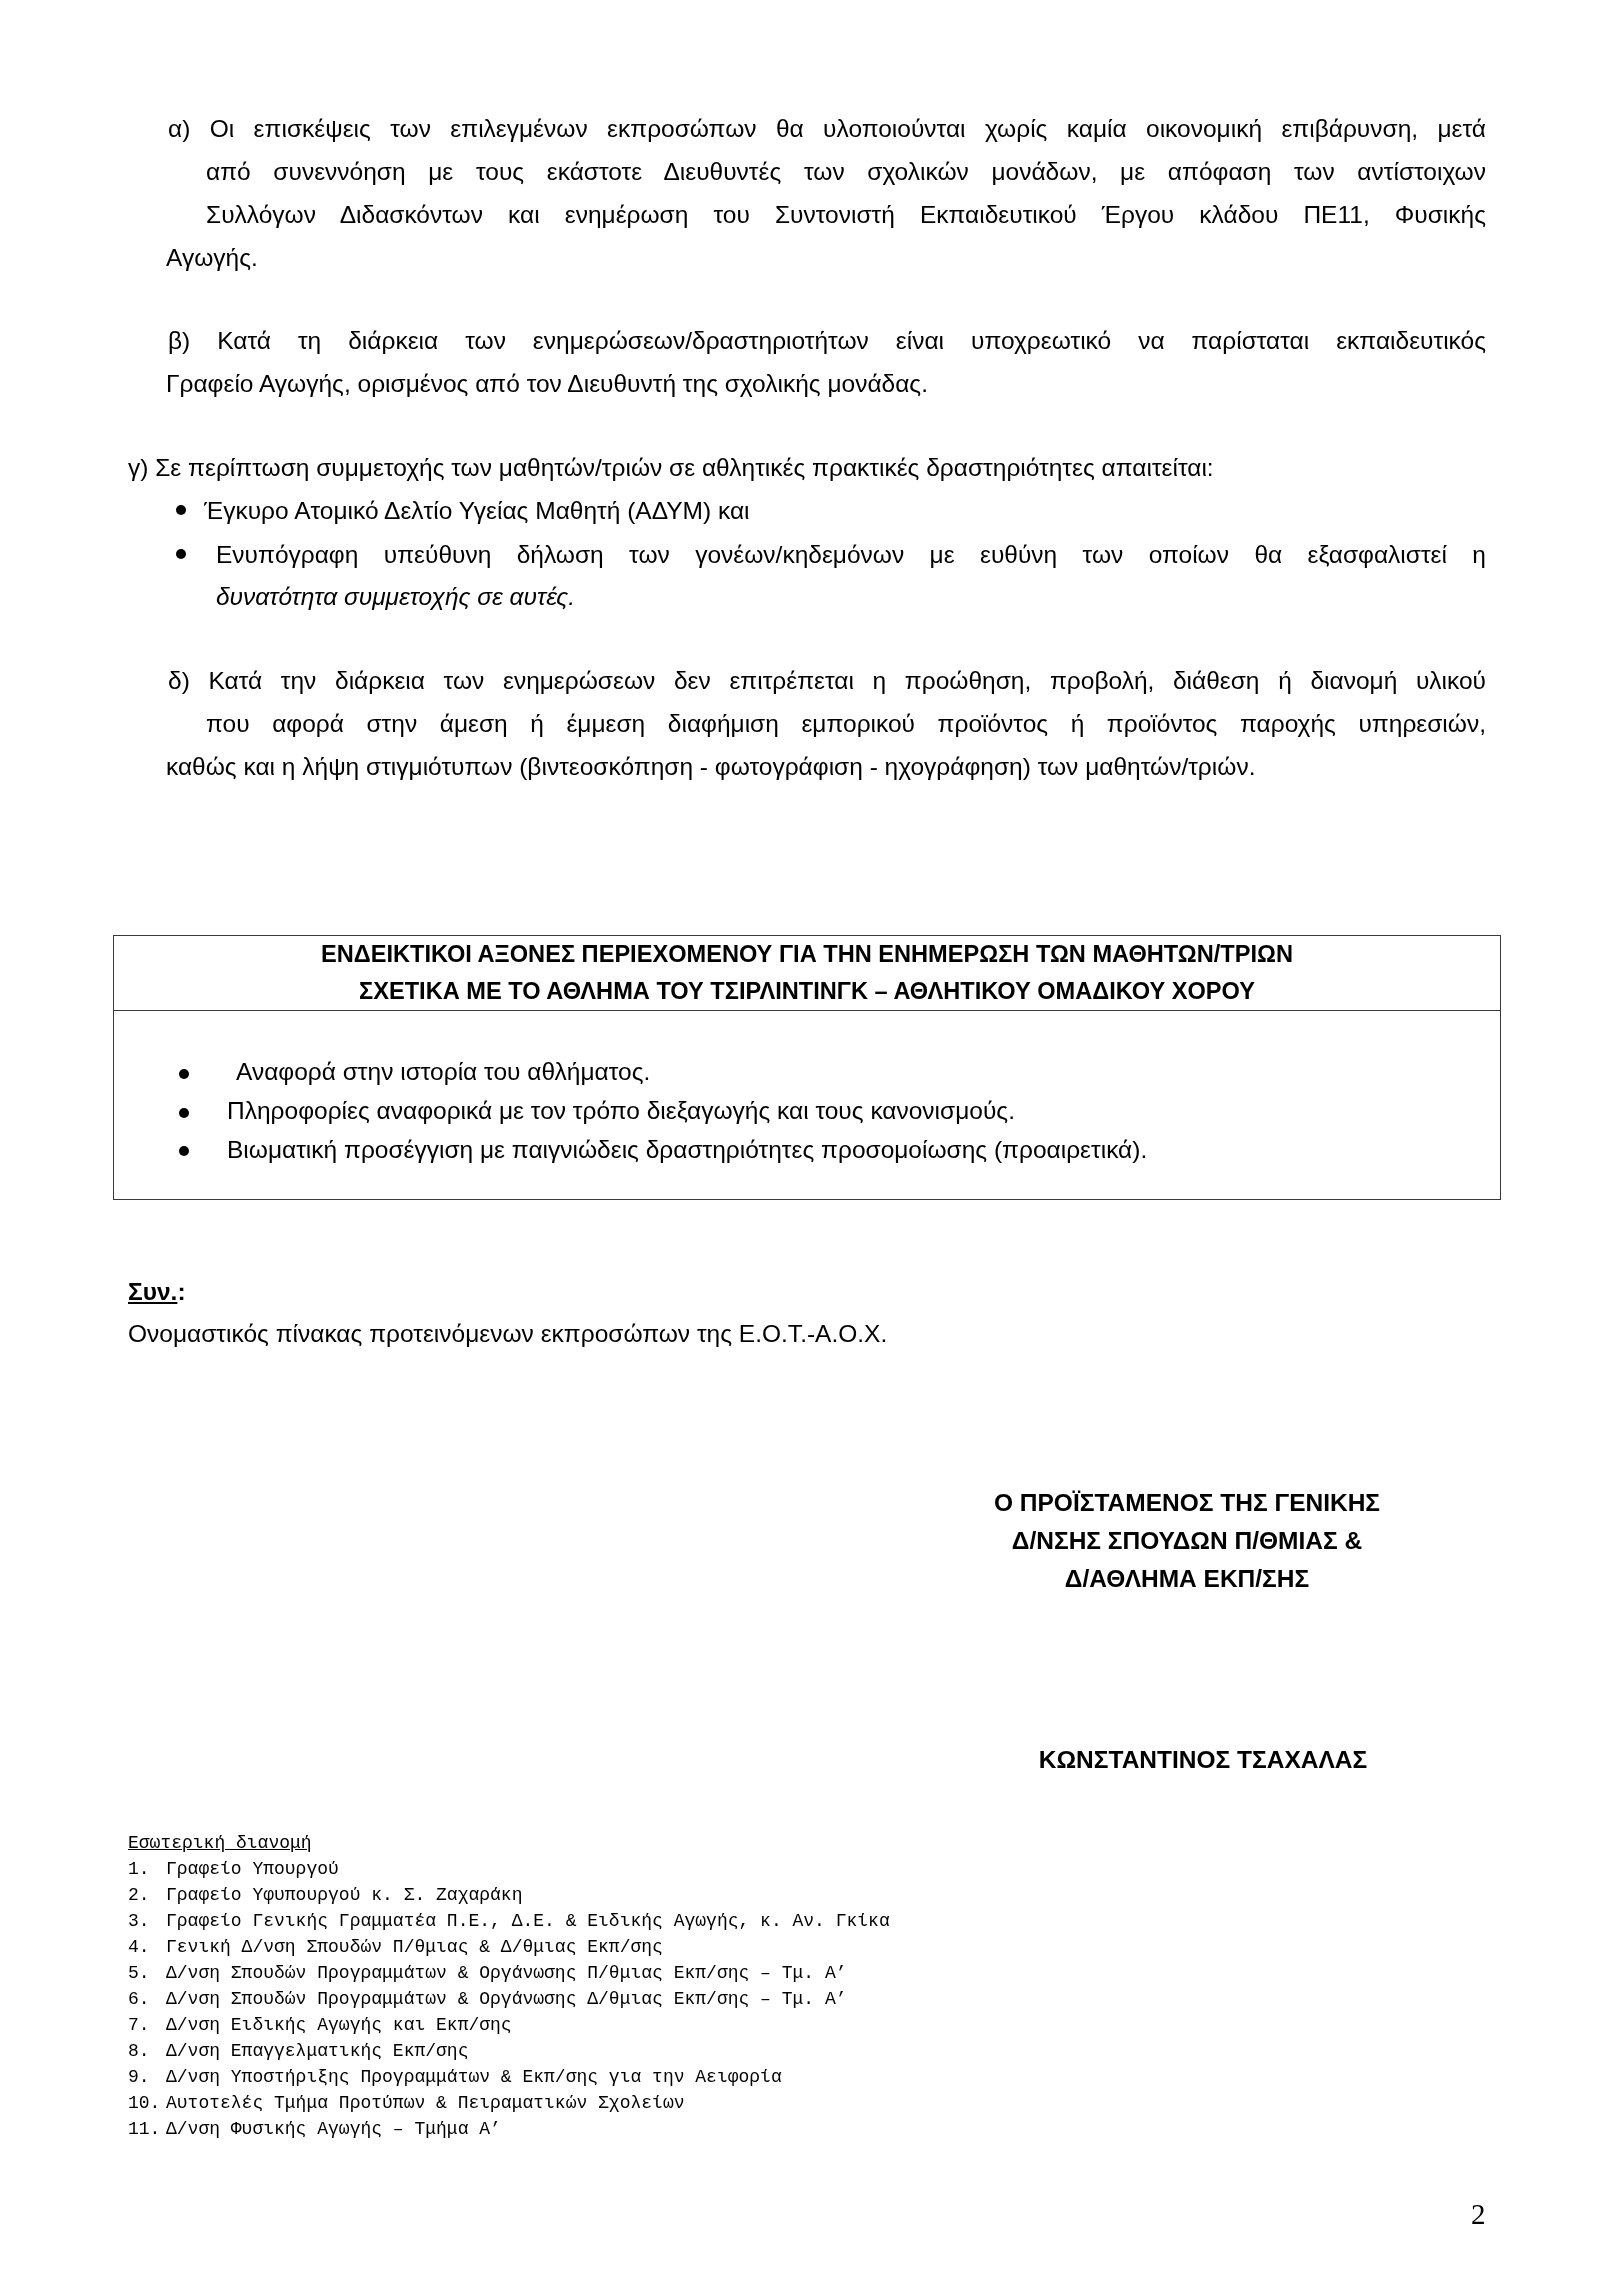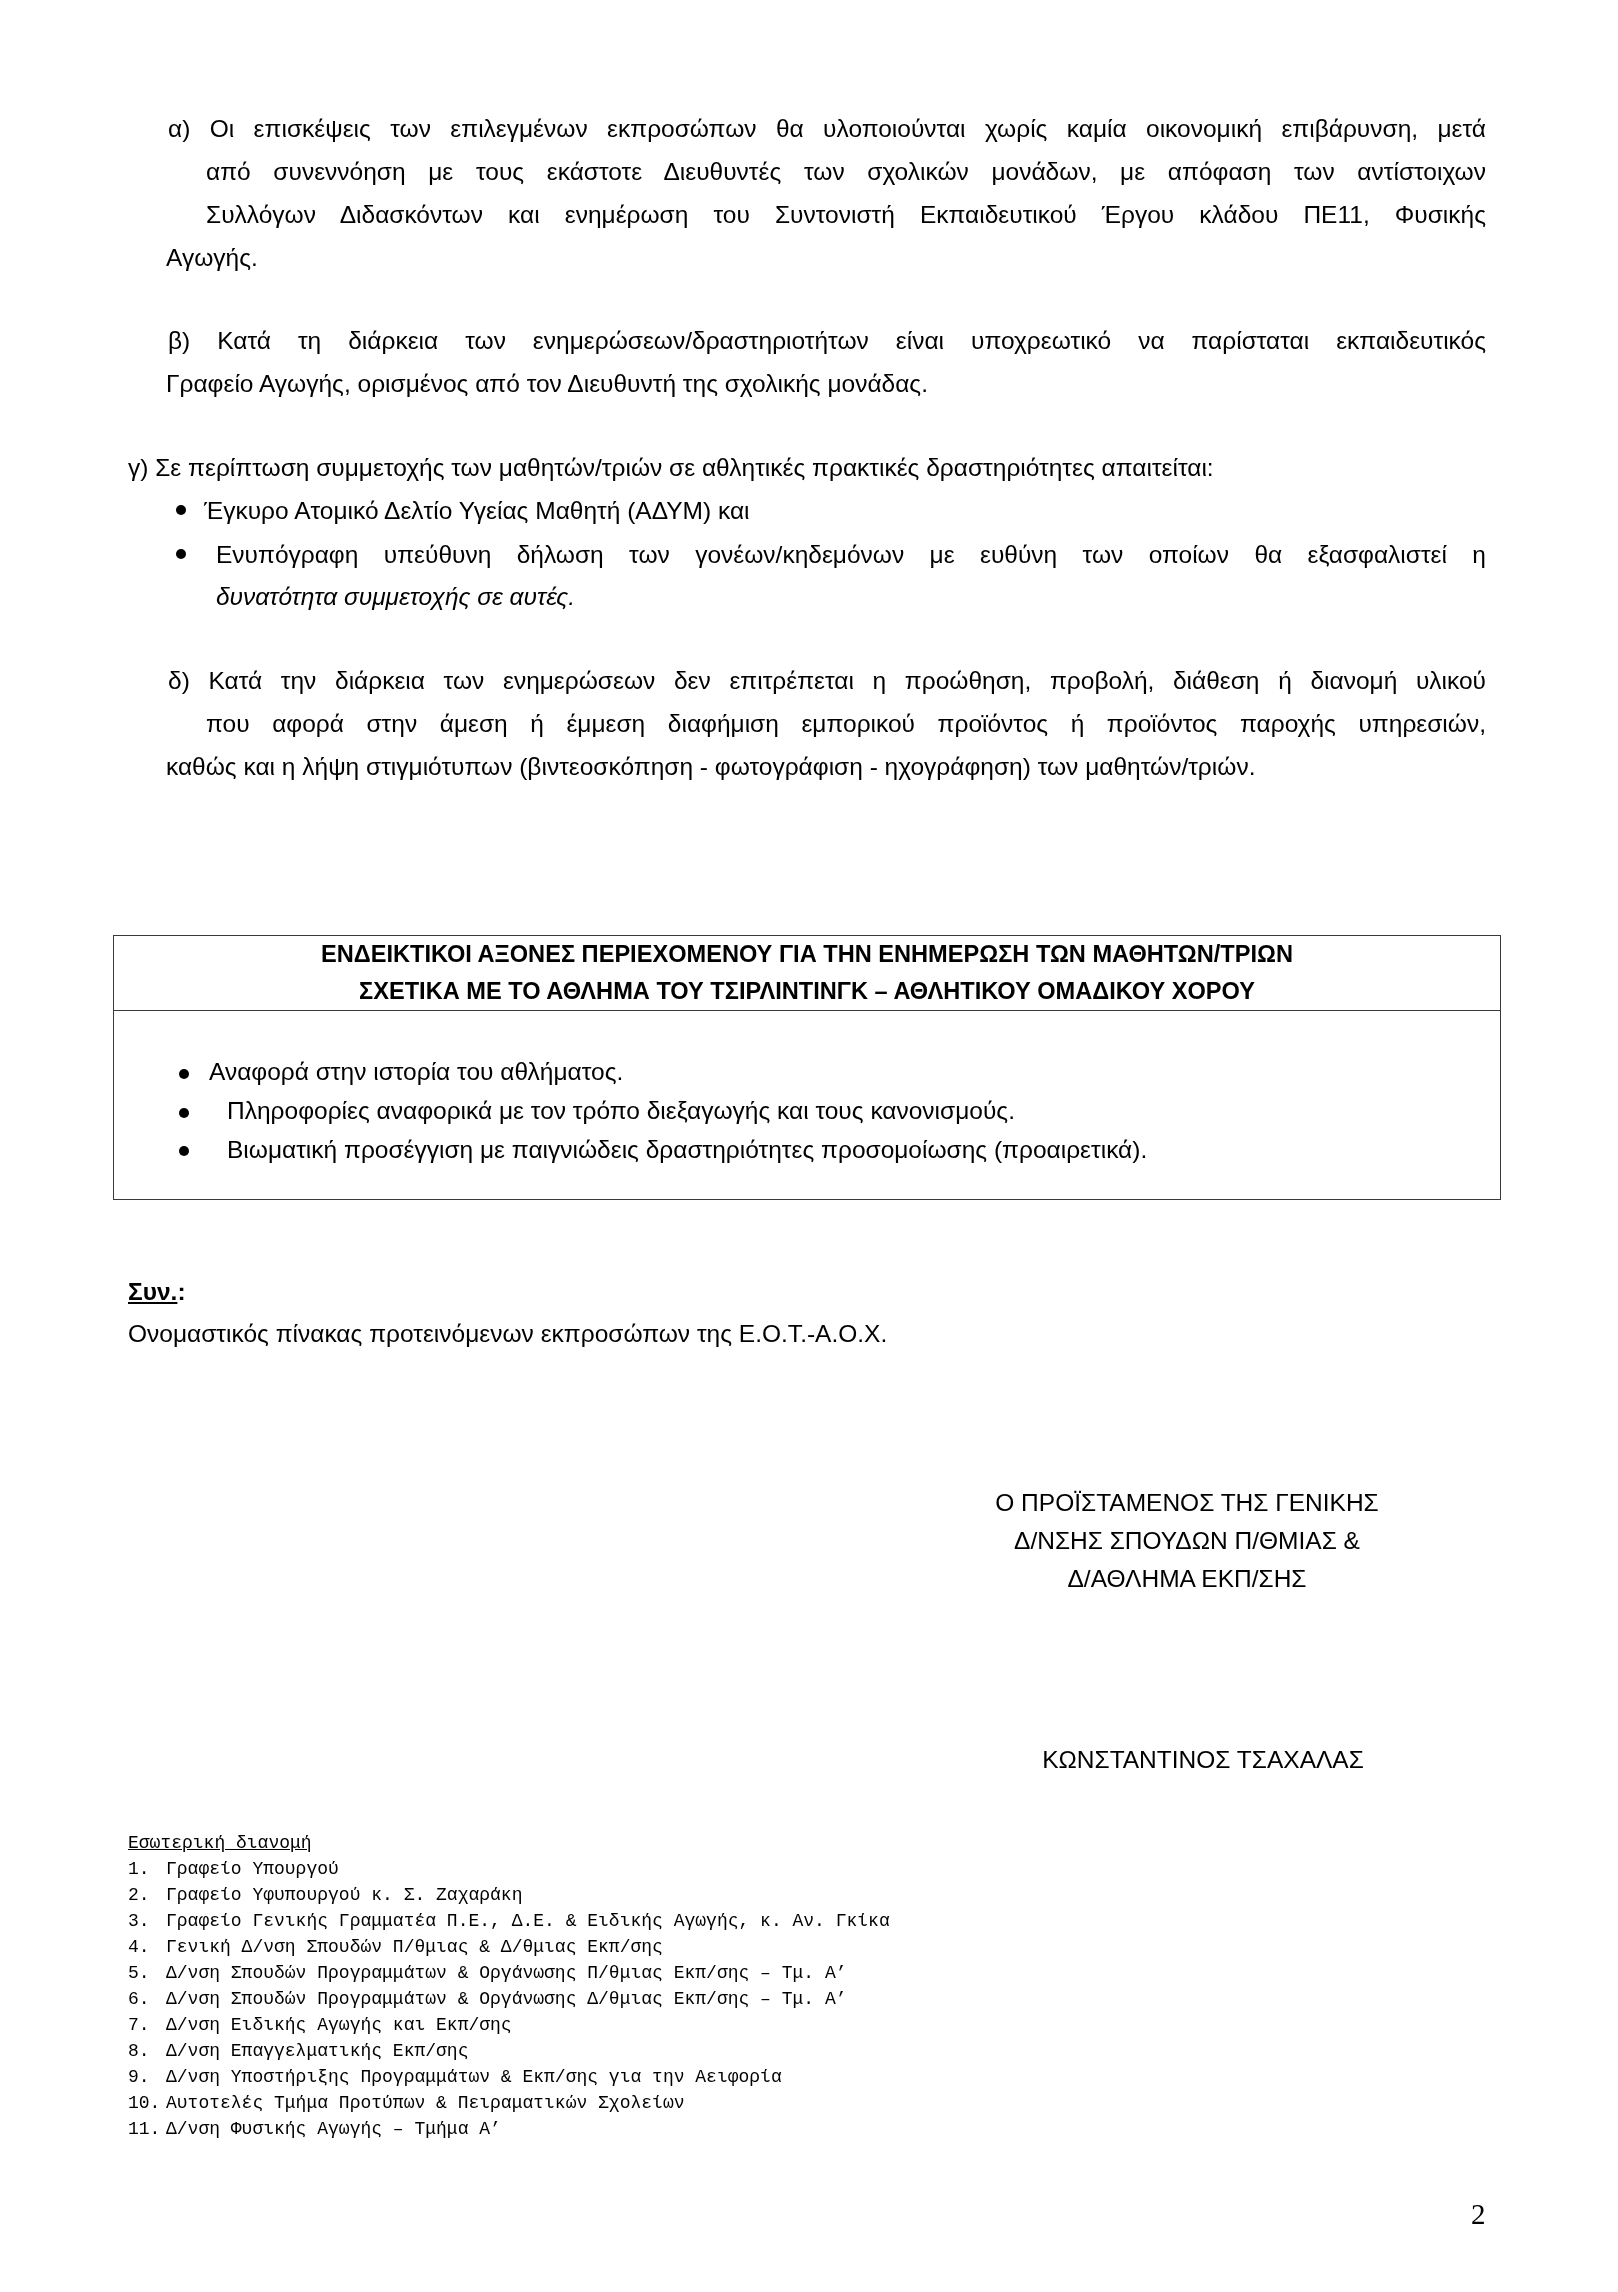--- a/index.html
+++ b/index.html
@@ -10,21 +10,21 @@
   .para .line { display:block; white-space:nowrap; }
   .para .line.just { text-align:justify; text-align-last:justify; white-space:normal;margin-left:40px; }
   .para .cont { padding-left:38px; }
   .bullet-row { position:absolute; font-size:24.5px; line-height:43px; white-space:nowrap; }
   .bullet-dot { position:absolute; width:10px; height:10px; border-radius:50%; background:#000; }
   .box { position:absolute; left:113px; top:935px; width:1388px; height:265px;
          border:1.8px solid #3a3a3a; box-sizing:border-box; }
   .box-head { position:absolute; left:0; top:0; width:100%; height:75px;
               border-bottom:1.8px solid #3a3a3a; box-sizing:border-box;
               text-align:center; font-weight:bold; font-size:23.6px; line-height:37px; }
-  .sig { position:absolute; font-weight:normal; font-size:24.5px; text-align:center; }
+  .sig { position:absolute; font-weight:bold; font-size:24.5px; text-align:center; }
   .dist { position:absolute; left:128px; font-size:18px; line-height:26px;font-family:Liberation Mono, monospace; }
   .dist .num { display:inline-block; width:38px; }
   .pagenum { position:absolute; left:1471px; top:2198px; font-family:"Liberation Serif","DejaVu Serif",serif; font-size:29px; }
 </style>
 </head>
 <body>
 
 <div class="para" style="top:107px;">
   <span class="line just">α) Οι επισκέψεις των επιλεγμένων εκπροσώπων θα υλοποιούνται χωρίς καμία οικονομική επιβάρυνση,  μετά</span>
   <span class="line just cont">από συνεννόηση με τους εκάστοτε Διευθυντές των σχολικών μονάδων, με απόφαση των αντίστοιχων</span>
@@ -51,21 +51,21 @@
   <span class="line just cont">που αφορά στην άμεση ή έμμεση διαφήμιση εμπορικού προϊόντος ή προϊόντος παροχής υπηρεσιών,</span>
   <span class="line cont">καθώς και η λήψη στιγμιότυπων (βιντεοσκόπηση - φωτογράφιση - ηχογράφηση) των μαθητών/τριών.</span>
 </div>
 
 <div class="box">
   <div class="box-head">
     <div>ΕΝΔΕΙΚΤΙΚΟΙ ΑΞΟΝΕΣ ΠΕΡΙΕΧΟΜΕΝΟΥ ΓΙΑ ΤΗΝ ΕΝΗΜΕΡΩΣΗ ΤΩΝ ΜΑΘΗΤΩΝ/ΤΡΙΩΝ</div>
     <div>ΣΧΕΤΙΚΑ ΜΕ ΤΟ ΑΘΛΗΜΑ ΤΟΥ ΤΣΙΡΛΙΝΤΙΝΓΚ – ΑΘΛΗΤΙΚΟΥ ΟΜΑΔΙΚΟΥ ΧΟΡΟΥ</div>
   </div>
   <div class="bullet-dot" style="left:65px;top:133px;"></div>
-  <div class="bullet-row" style="left:95px;top:116px;font-size:24.5px;line-height:39px;">Αναφορά στην ιστορία του αθλήματος.</div>
+  <div class="bullet-row" style="left:122px;top:116px;font-size:24.5px;line-height:39px;">Αναφορά στην ιστορία του αθλήματος.</div>
   <div class="bullet-dot" style="left:65px;top:172px;"></div>
   <div class="bullet-row" style="left:113px;top:155px;font-size:24.5px;line-height:39px;">Πληροφορίες αναφορικά με τον τρόπο διεξαγωγής και τους κανονισμούς.</div>
   <div class="bullet-dot" style="left:65px;top:210px;"></div>
   <div class="bullet-row" style="left:113px;top:194px;font-size:24.5px;line-height:39px;">Βιωματική προσέγγιση με παιγνιώδεις δραστηριότητες προσομοίωσης (προαιρετικά).</div>
 </div>
 
 <div class="abs" style="left:128px;top:1278px;font-size:24.5px;font-weight:bold;">
   <span style="text-decoration:underline;">Συν.</span><span>:</span>
 </div>
 <div class="abs" style="left:128px;top:1320px;font-size:24.5px;white-space:nowrap;">Ονομαστικός πίνακας προτεινόμενων εκπροσώπων της Ε.Ο.Τ.-Α.Ο.Χ.</div>

